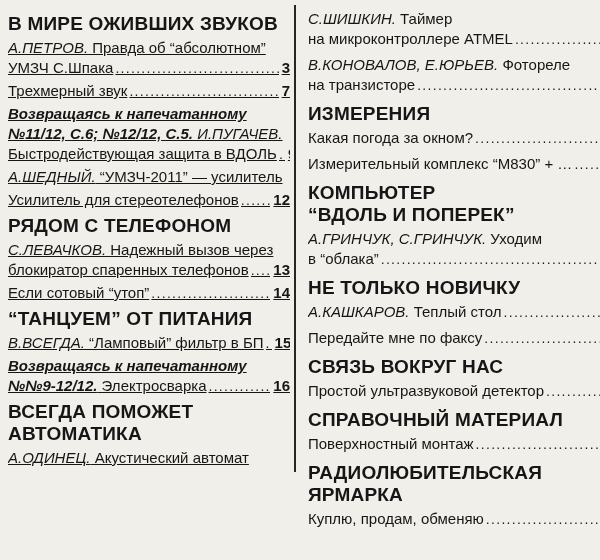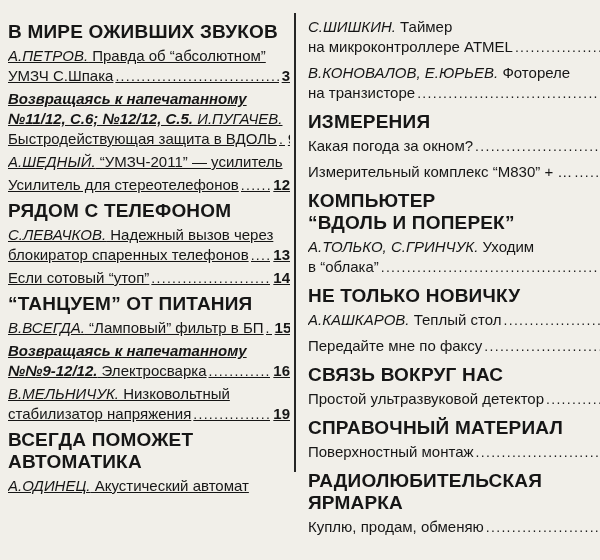--- a/index.html
+++ b/index.html
@@ -6,21 +6,21 @@
   body {
     width: 600px; height: 560px;
     font-family: "Liberation Sans", sans-serif;
     color: #161616;
     overflow: hidden;
   }
   .toc {
     display: flex;
     width: 600px; height: 472px;
     box-sizing: border-box;
-    padding: 13px 8px 0 8px;
+    padding: 5px 8px 0 8px;
   }
   .col { box-sizing: border-box; }
   .col-left  { width: 286px; flex: none; padding-top: 3px; padding-right: 4px; }
   .divider   { width: 2px; flex: none; align-self: stretch; }
   .col-right { flex: 1; padding-top: 4px; padding-left: 12px; }
 
   .hdr {
     font-weight: bold;
     font-size: 19px;
     line-height: 22px;
@@ -80,20 +80,27 @@
           <span class="lt"><span class="it">А.ПЕТРОВ.</span><span class="nm"> Правда об “абсолютном”</span></span>
         </div>
         <div class="line">
           <span class="lt"><span class="nm">УМЗЧ С.Шпака</span></span>
           <span class="dots"></span>
           <span class="num">3</span>
         </div>
       </div>
       <div class="entry">
         <div class="line">
+          <span class="lt"><span class="nm">Трехмерный звук</span></span>
+          <span class="dots"></span>
+          <span class="num">7</span>
+        </div>
+      </div>
+      <div class="entry">
+        <div class="line">
           <span class="lt"><span class="bi">Возвращаясь к напечатанному</span></span>
         </div>
         <div class="line">
           <span class="lt"><span class="bi">№11/12, С.6; №12/12, С.5.</span><span class="it"> И.ПУГАЧЕВ.</span></span>
         </div>
         <div class="line">
           <span class="lt"><span class="nm">Быстродействующая защита в ВДОЛЬ</span></span>
           <span class="dots"></span>
           <span class="num">9</span>
         </div>
@@ -141,30 +148,20 @@
         </div>
       </div>
       <div class="entry">
         <div class="line">
           <span class="lt"><span class="bi">Возвращаясь к напечатанному</span></span>
         </div>
         <div class="line">
           <span class="lt"><span class="bi">№№9-12/12.</span><span class="nm"> Электросварка</span></span>
           <span class="dots"></span>
           <span class="num">16</span>
-        </div>
-      </div>
-      <div class="entry">
-        <div class="line">
-          <span class="lt"><span class="it">В.МЕЛЬНИЧУК.</span><span class="nm"> Низковольтный</span></span>
-        </div>
-        <div class="line">
-          <span class="lt"><span class="nm">стабилизатор напряжения</span></span>
-          <span class="dots"></span>
-          <span class="num">19</span>
         </div>
       </div>
       <div class="hdr">
         <div class="hdr-line">ВСЕГДА ПОМОЖЕТ</div>
         <div class="hdr-line">АВТОМАТИКА</div>
       </div>
       <div class="entry">
         <div class="line">
           <span class="lt"><span class="it">А.ОДИНЕЦ.</span><span class="nm"> Акустический автомат</span></span>
         </div>
@@ -204,21 +201,21 @@
           <span class="lt"><span class="nm">Измерительный комплекс “М830” + …</span></span>
           <span class="dots"></span>
         </div>
       </div>
       <div class="hdr">
         <div class="hdr-line">КОМПЬЮТЕР</div>
         <div class="hdr-line">“ВДОЛЬ И ПОПЕРЕК”</div>
       </div>
       <div class="entry">
         <div class="line">
-          <span class="lt"><span class="it">А.ТОЛЬКО, С.ГРИНЧУК.</span><span class="nm"> Уходим</span></span>
+          <span class="lt"><span class="it">А.ГРИНЧУК, С.ГРИНЧУК.</span><span class="nm"> Уходим</span></span>
         </div>
         <div class="line">
           <span class="lt"><span class="nm">в “облака”</span></span>
           <span class="dots"></span>
         </div>
       </div>
       <div class="hdr">
         <div class="hdr-line">НЕ ТОЛЬКО НОВИЧКУ</div>
       </div>
       <div class="entry">

